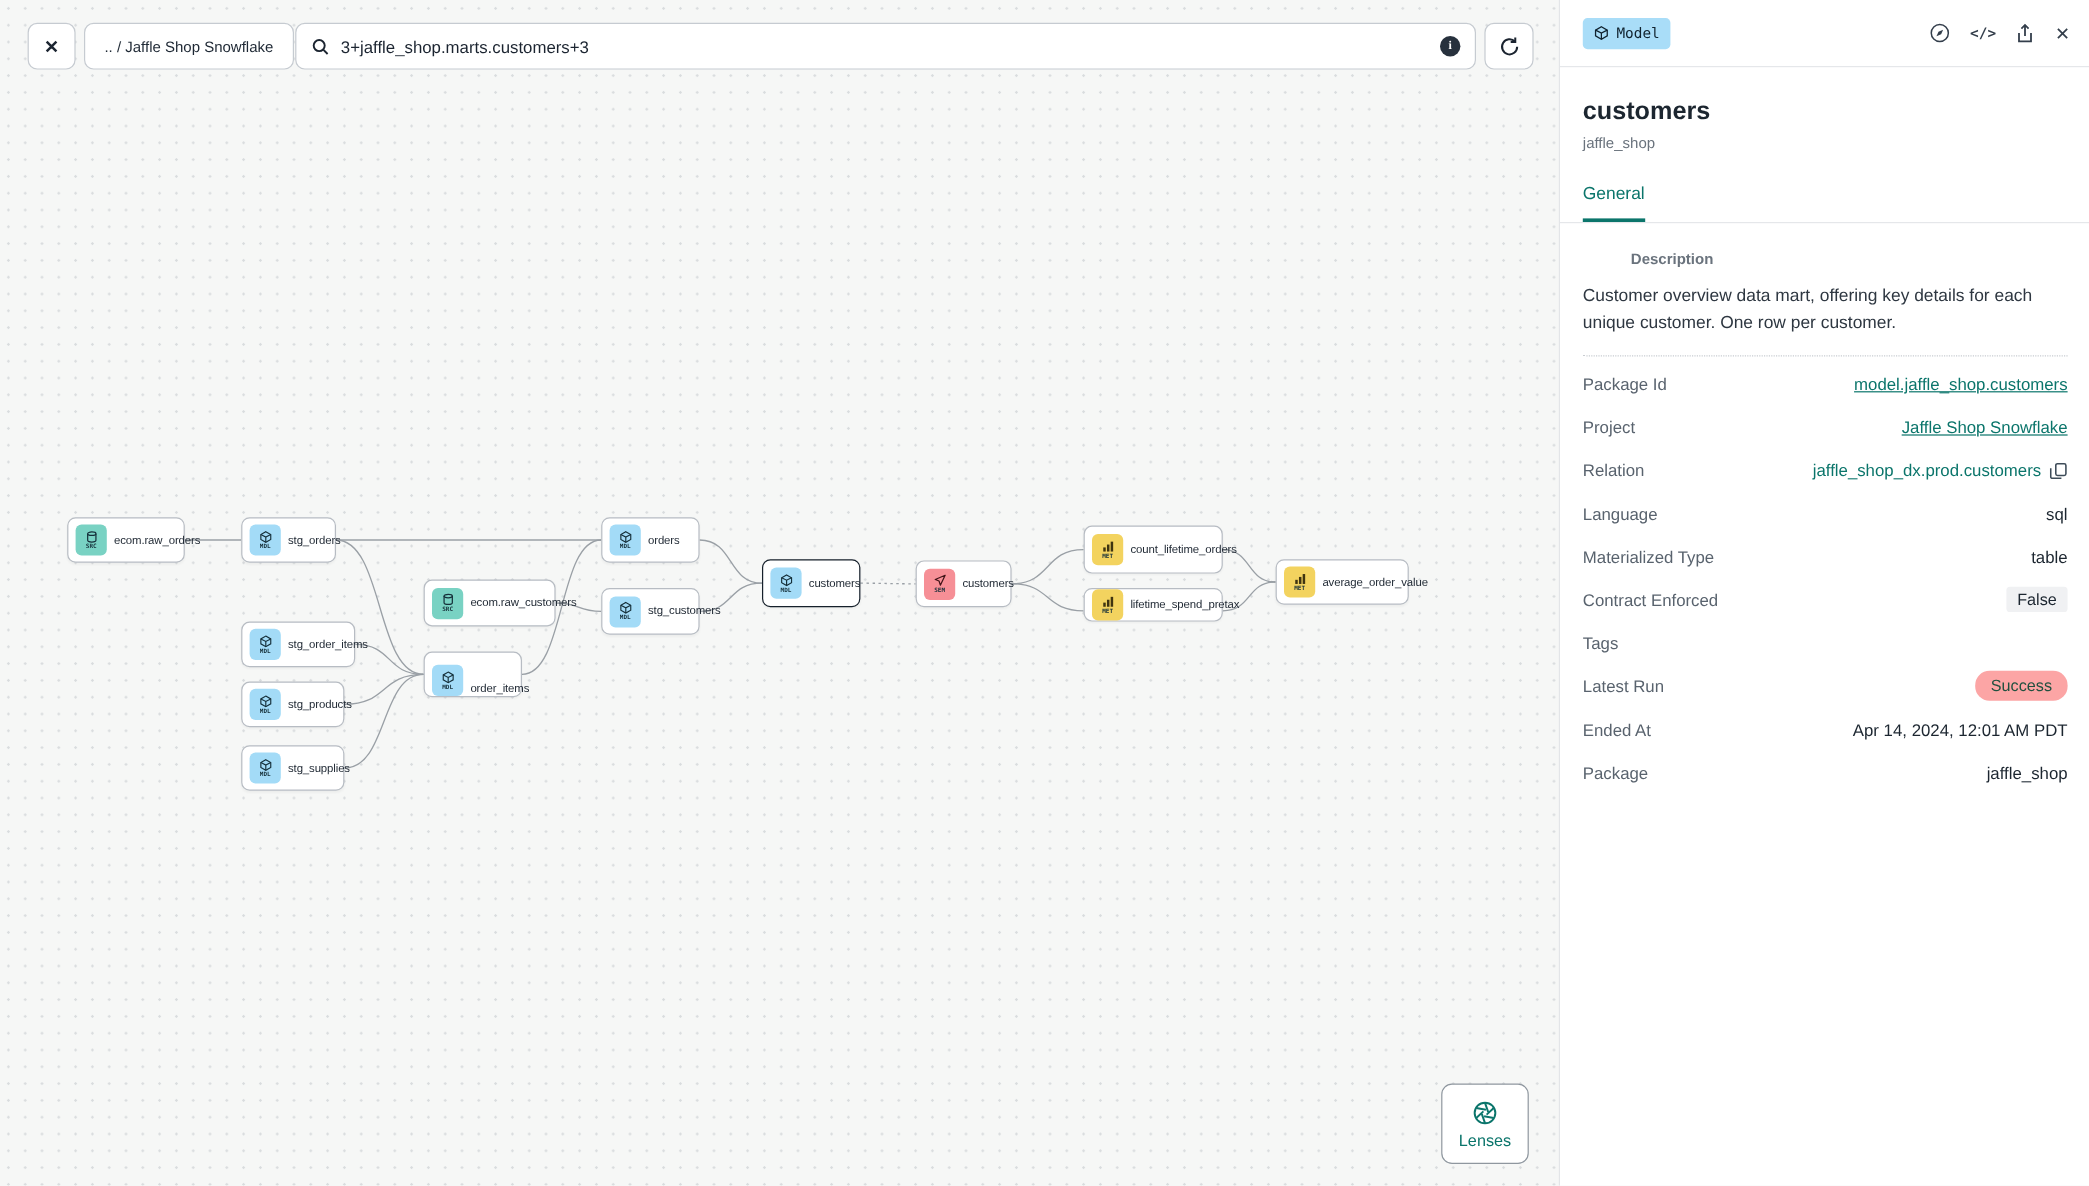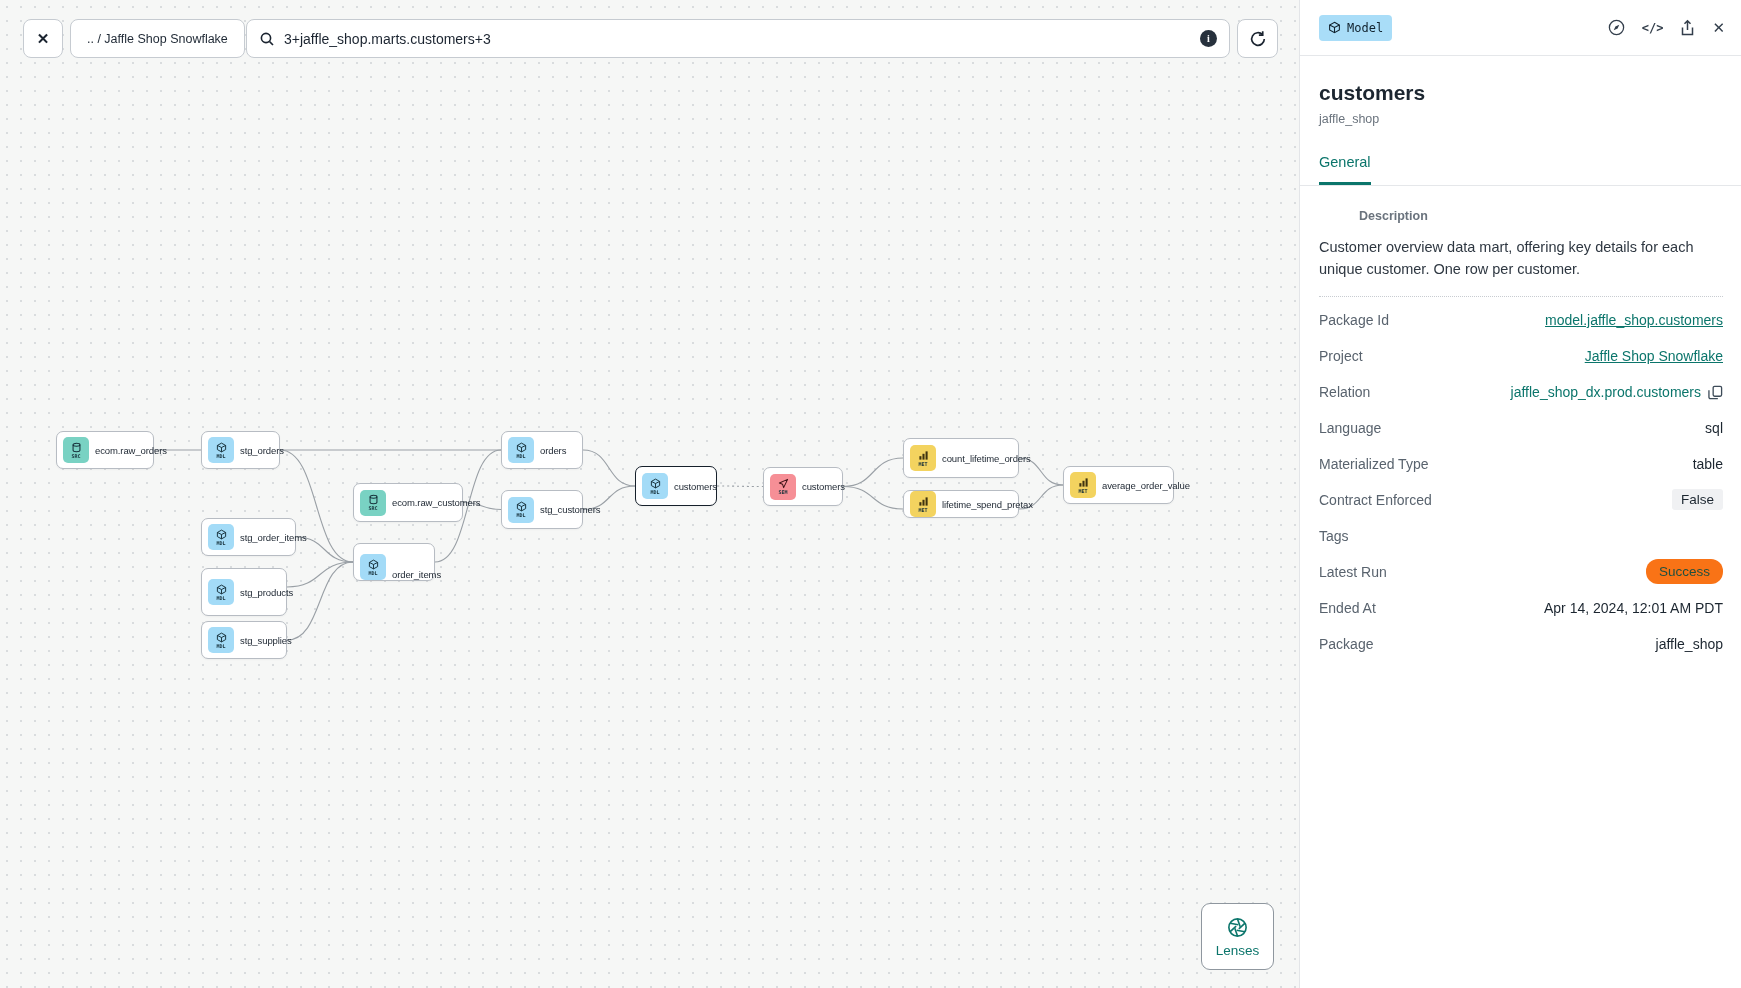--- a/index.html
+++ b/index.html
@@ -75,21 +75,21 @@
   .desc-text { margin-top:13px; font-size:14.5px; color:#2e3741; line-height:1.55; }
   .dots { margin-top:15px; border-top:1.5px dotted #c8ccd1; }
 
   .fields { margin-top:5px; }
   .frow { height:36px; display:flex; align-items:center; justify-content:space-between; }
   .flabel { font-size:14px; color:#59636e; }
   .fval { font-size:14px; color:#1c2630; display:flex; align-items:flex-end; gap:7px; }
   .fval a { color:#0b756b; text-decoration:underline; cursor:pointer; }
   .fval .tlink { color:#0b756b; text-decoration:none; cursor:pointer; }
   .badge-gray { background:#f0f1f3; border-radius:3px; padding:3px 9px; font-size:13.5px; color:#1c2630; }
-  .badge-green { background:#f97316; border-radius:12px; padding:5px 13px; font-size:13.5px; color:#20503f; }
+  .badge-green { background:#fca5a5; border-radius:12px; padding:5px 13px; font-size:13.5px; color:#20503f; }
   .copy-ic { cursor:pointer; display:flex; }
 </style>
 </head>
 <body>
 
 <div class="canvas">
   <svg class="edges" id="edge-svg" width="1299" height="988">
       <path d="M154,450 C179.85,450 175.15,450 201,450" fill="none" stroke="#9aa0a6" stroke-width="1.1"></path>
       <path d="M280,450 C401.55,450 379.45,450 501,450" fill="none" stroke="#9aa0a6" stroke-width="1.1"></path>
       <path d="M280,450 C320.15,450 312.85,562 353,562" fill="none" stroke="#9aa0a6" stroke-width="1.1"></path>
@@ -130,21 +130,21 @@
       <div class="node" style="left: 201px; top: 518px; width: 95px; height: 38px;">
         <span class="nicon MDL">
           <svg viewBox="0 0 16 16" fill="none" stroke="#16303a" stroke-width="1.4">
             <path d="M8 1.6 14 5v6L8 14.4 2 11V5z"></path>
             <path d="M2 5l6 3 6-3M8 8v6.4"></path>
           </svg>
           <span class="ntype">MDL</span>
         </span>
         <span class="node-label">stg_order_items</span>
       </div>
-      <div class="node" style="left: 201px; top: 568px; width: 86px; height: 48px;">
+      <div class="node" style="left: 201px; top: 568px; width: 86px; height: 38px;">
         <span class="nicon MDL">
           <svg viewBox="0 0 16 16" fill="none" stroke="#16303a" stroke-width="1.4">
             <path d="M8 1.6 14 5v6L8 14.4 2 11V5z"></path>
             <path d="M2 5l6 3 6-3M8 8v6.4"></path>
           </svg>
           <span class="ntype">MDL</span>
         </span>
         <span class="node-label">stg_products</span>
       </div>
       <div class="node" style="left: 201px; top: 621px; width: 86px; height: 38px;">

